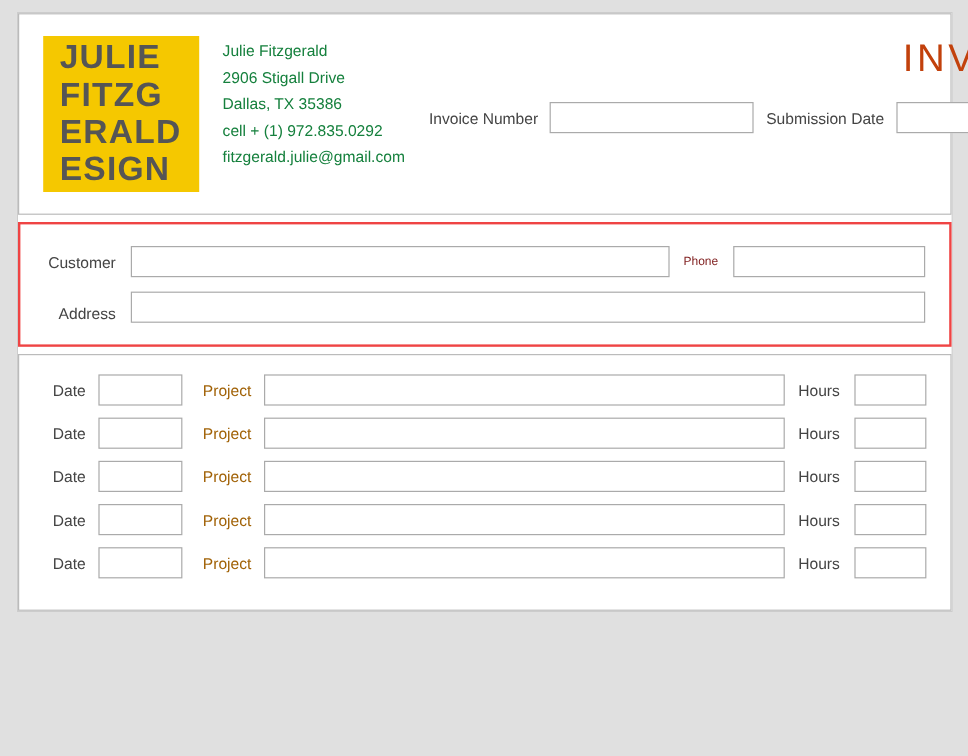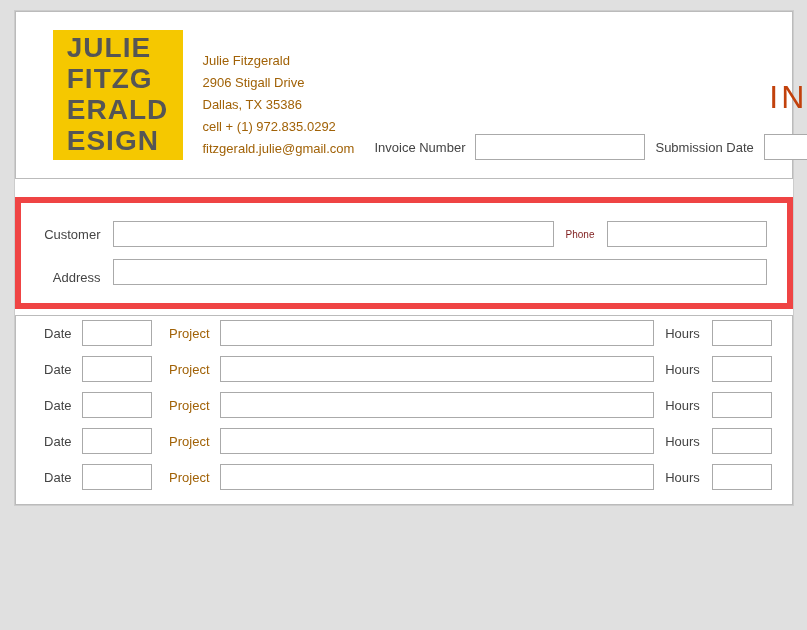--- a/index.html
+++ b/index.html
@@ -16,25 +16,25 @@
       background: #fff;
       border: 1px solid #ccc;
       width: 780px;
       margin: 0 auto;
     }
 
     
     .section-header {
       border: 1px solid #bbb;
       background: #fff;
-      padding: 18px 37px;
-      display: flex;
-      align-items: flex-end;
+      padding: 18px 20px;
+      display: flex;
+      align-items: flex-start;
       gap: 20px;
-      margin-bottom: 18px;
+      margin-bottom: 6px;
     }
 
     .logo-box {
       background: #f5c800;
       min-width: 130px;
       height: 130px;
       display: flex;
       align-items: center;
       justify-content: center;
       padding: 8px;
@@ -49,21 +49,21 @@
       text-transform: uppercase;
       letter-spacing: 1px;
       text-align: left;
     }
 
     .contact-info {
       flex: 1;
       padding-top: 2px;
       line-height: 1.7;
       font-size: 13px;
-      color: #a16207;
+      color: #15803d;
     }
 
     .invoice-title-area {
       flex: 1;
       display: flex;
       flex-direction: column;
       align-items: flex-end;
       gap: 18px;
     }
 
@@ -99,21 +99,21 @@
 
     .field-input {
       border: 1px solid #aaa;
       height: 26px;
       width: 170px;
       background: #fff;
     }
 
     
     .section-customer {
-      border: 6px solid #ef4444;
+      border: 2px solid #ef4444;
       background: #fff;
       padding: 18px 20px;
       margin-bottom: 6px;
     }
 
     .customer-row {
       display: flex;
       align-items: center;
       gap: 12px;
       margin-bottom: 12px;
@@ -151,21 +151,21 @@
       height: 26px;
       width: 160px;
       flex-shrink: 0;
       background: #fff;
     }
 
     
     .section-items {
       border: 1px solid #bbb;
       background: #fff;
-      padding: 4px 20px;
+      padding: 16px 20px;
     }
 
     .line-item-row {
       display: flex;
       align-items: center;
       gap: 10px;
       margin-bottom: 10px;
     }
 
     .li-label {

